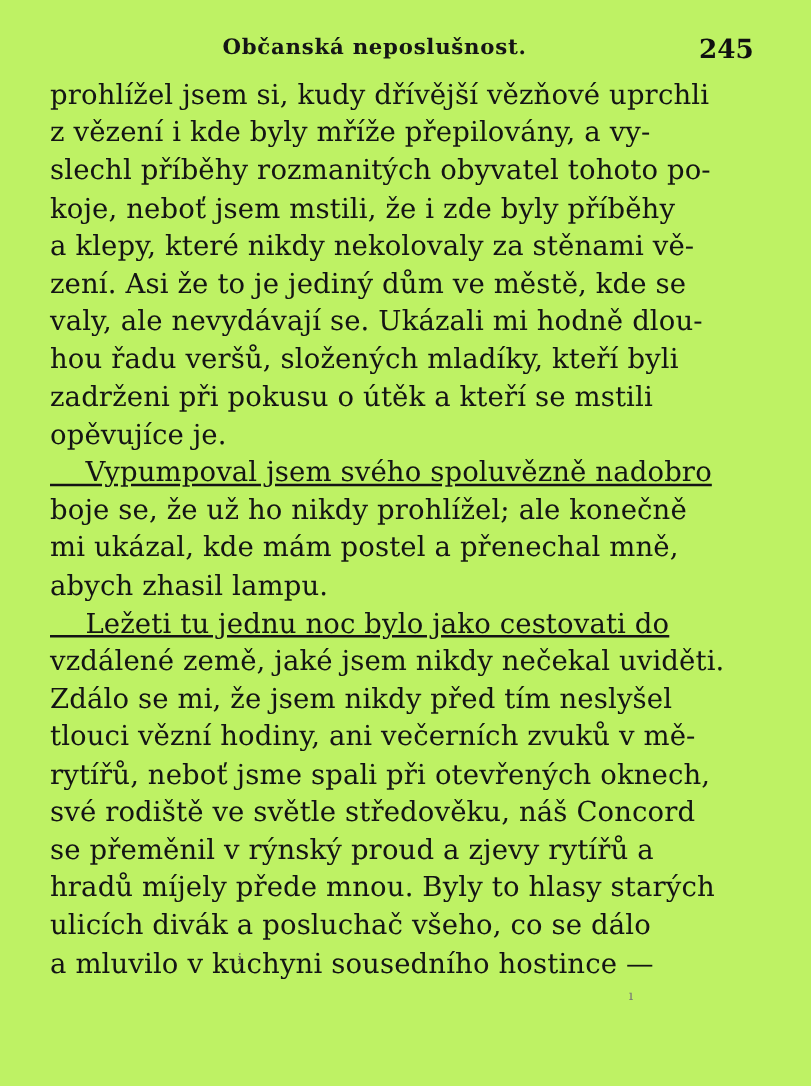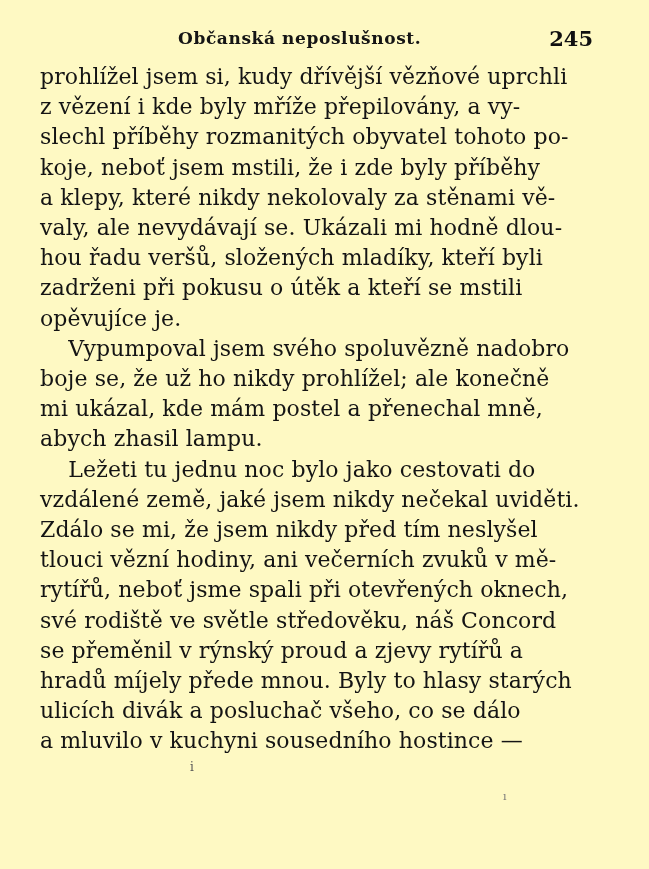--- a/index.html
+++ b/index.html
@@ -11,42 +11,42 @@
     width: 649px;
     height: 869px;
     overflow: hidden;
     font-family: "Liberation Serif", serif;
     color: #111111;
   }
   .page {
     position: relative;
     width: 649px;
     height: 869px;
-    background: #fef9c3;
+    background: #bef264;
   }
   .header {
     position: absolute;
     top: 28px;
     left: 38px;
     right: 38px;
     height: 26px;
   }
   .running-title {
     position: absolute;
     left: 140px;
     top: 0;
     font-size: 17px;
     font-weight: bold;
     letter-spacing: 0.6px;
     font-family: "DejaVu Serif", serif;
     color: #151515;
   }
   .page-number {
     position: absolute;
-    right: 18px;
+    right: 8px;
     top: -2px;
     font-size: 21px;
     font-weight: bold;
     font-family: "DejaVu Serif", serif;
     color: #101010;
   }
   .body-text {
     position: absolute;
     top: 62px;
     left: 40px;
@@ -55,20 +55,21 @@
   .line {
     font-size: 22px;
     line-height: 30.2px;
     white-space: pre;
     font-family: "DejaVu Serif", serif;
     color: #141414;
     letter-spacing: 0.1px;
   }
   .line.indent {
     text-indent: 0;
+    text-decoration: underline;
   }
   .footnote-mark {
     position: absolute;
     left: 190px;
     top: 760px;
     font-size: 12px;
     color: #555555;
     font-family: "DejaVu Serif", serif;
   }
   .edge-mark {
@@ -89,20 +90,21 @@
     <div class="running-title">Občanská neposlušnost.</div>
     <div class="page-number">245</div>
   </div>
 
   <div class="body-text">
     <div class="line">prohlížel jsem si, kudy dřívější vězňové uprchli</div>
     <div class="line">z vězení i kde byly mříže přepilovány, a vy-</div>
     <div class="line">slechl příběhy rozmanitých obyvatel tohoto po-</div>
     <div class="line">koje, neboť jsem mstili, že i zde byly příběhy</div>
     <div class="line">a klepy, které nikdy nekolovaly za stěnami vě-</div>
+    <div class="line">zení. Asi že to je jediný dům ve městě, kde se</div>
     <div class="line">valy, ale nevydávají se. Ukázali mi hodně dlou-</div>
     <div class="line">hou řadu veršů, složených mladíky, kteří byli</div>
     <div class="line">zadrženi při pokusu o útěk a kteří se mstili</div>
     <div class="line">opěvujíce je.</div>
     <div class="line indent">    Vypumpoval jsem svého spoluvězně nadobro</div>
     <div class="line">boje se, že už ho nikdy prohlížel; ale konečně</div>
     <div class="line">mi ukázal, kde mám postel a přenechal mně,</div>
     <div class="line">abych zhasil lampu.</div>
     <div class="line indent">    Ležeti tu jednu noc bylo jako cestovati do</div>
     <div class="line">vzdálené země, jaké jsem nikdy nečekal uviděti.</div>

